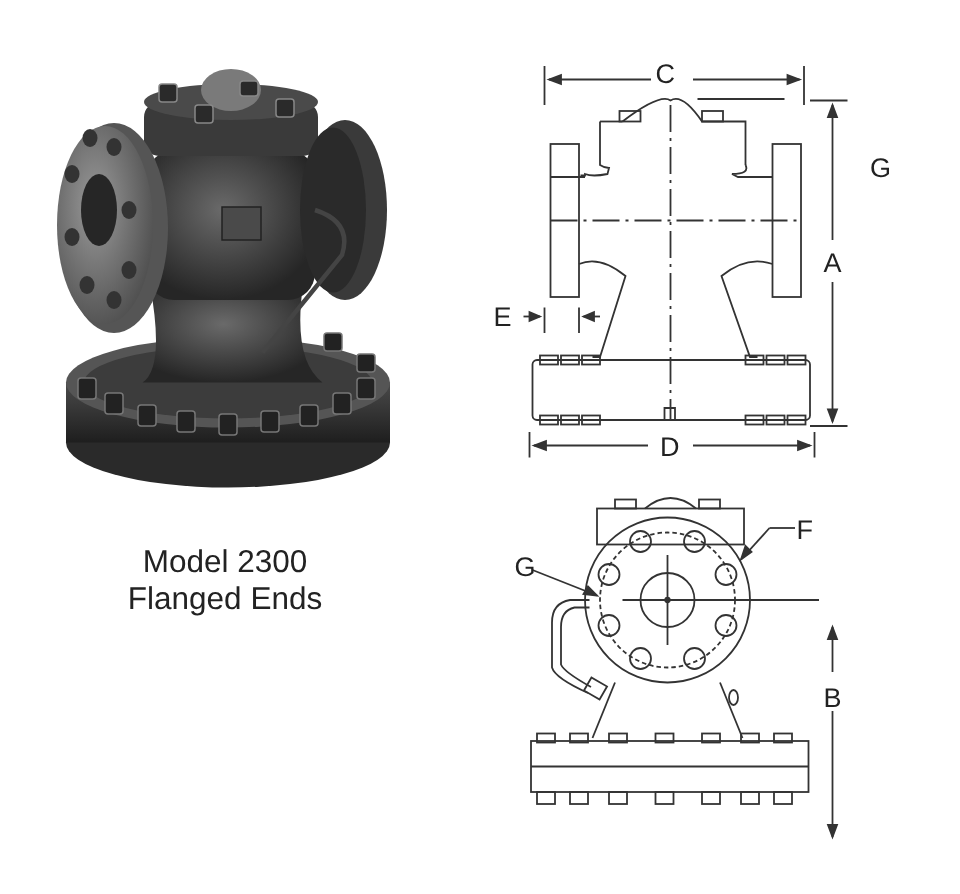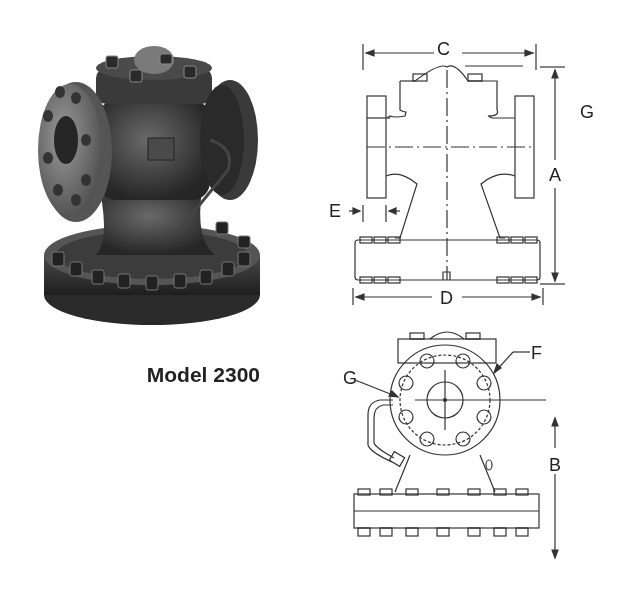--- a/index.html
+++ b/index.html
@@ -1,18 +1,18 @@
 <!DOCTYPE html>
 <html><head>
 <meta charset="utf-8">
 <style>
   html,body{margin:0;padding:0;background:#fff;}
   body{width:640px;height:596px;position:relative;overflow:hidden;font-family:"Liberation Sans",sans-serif;}
   .photo{position:absolute;left:30px;top:40px;width:240px;height:290px;}
-  .caption{position:absolute;left:40px;top:362px;width:220px;text-align:right;font-weight:bold;font-size:21px;line-height:25px;color:#222;}
+  .caption{position:absolute;left:40px;top:362px;width:220px;text-align:center;font-weight:normal;font-size:21px;line-height:25px;color:#222;}
   .drawing{position:absolute;left:0;top:0;}
   .lbl{font-family:"Liberation Sans",sans-serif;font-size:18px;fill:#222;}
 </style>
 </head>
 <body>
 
 <svg class="photo" viewBox="0 0 240 290" width="240" height="290">
   <defs>
     <radialGradient id="gBody" cx="45%" cy="40%" r="60%">
       <stop offset="0" stop-color="#6a6a6a"></stop>
@@ -77,20 +77,21 @@
     <ellipse cx="56" cy="100" rx="5" ry="6"></ellipse>
     <ellipse cx="18" cy="118" rx="5" ry="6"></ellipse>
     <ellipse cx="28" cy="150" rx="5" ry="6"></ellipse>
     <ellipse cx="46" cy="160" rx="5" ry="6"></ellipse>
     <ellipse cx="56" cy="140" rx="5" ry="6"></ellipse>
   </g>
 </svg>
 
 <div class="caption">
   <div>Model 2300</div>
+  <div>Flanged Ends</div>
 </div>
 
 <svg class="drawing" width="640" height="596" viewBox="0 0 640 596">
   <g fill="none" stroke="#333" stroke-width="1.2">
 
     <line x1="363" y1="44" x2="363" y2="70"></line>
     <line x1="536" y1="44" x2="536" y2="70"></line>
     <line x1="366" y1="53" x2="434" y2="53"></line>
     <line x1="462" y1="53" x2="533" y2="53"></line>
     <path d="M366 53 l8 -3 v6 z" fill="#333"></path>

